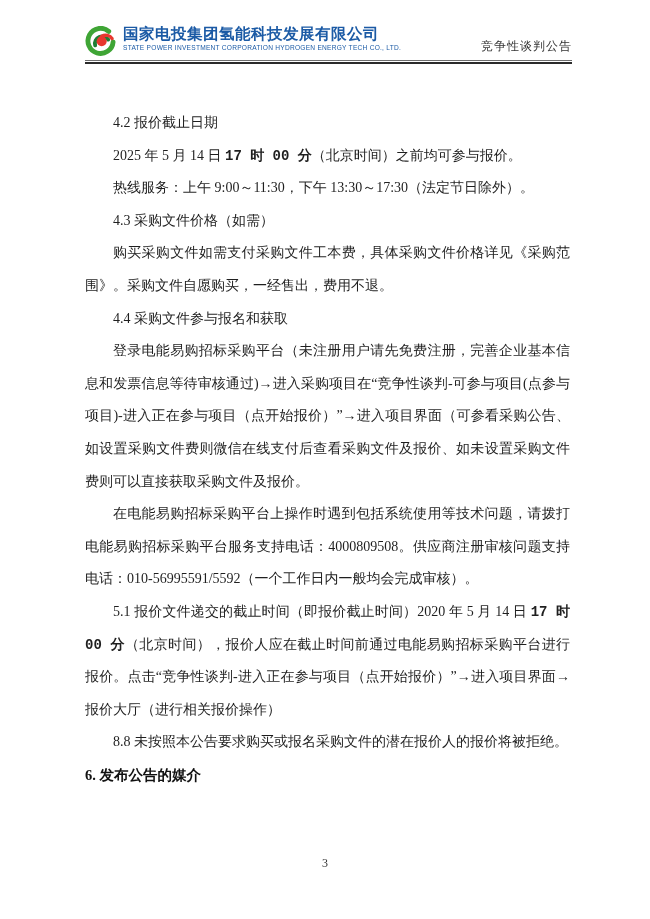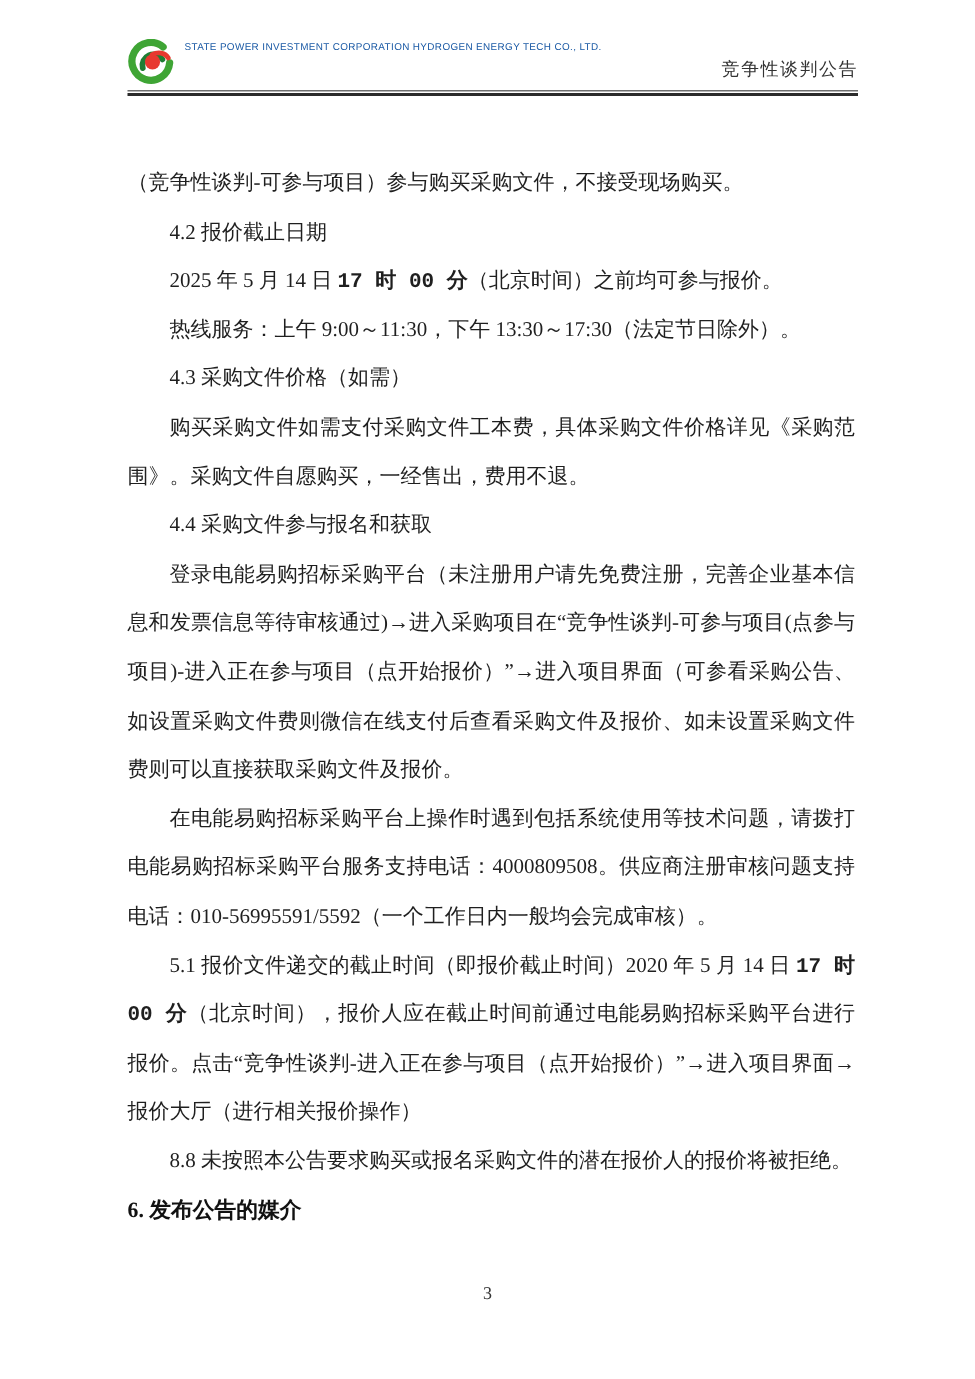--- a/index.html
+++ b/index.html
@@ -112,30 +112,30 @@
   <div class="header">
     <div class="header-row">
       <div class="brand">
         <svg class="logo-mark" viewBox="0 0 32 32" xmlns="http://www.w3.org/2000/svg" aria-hidden="true">
           <path d="M24.5 5.5 A13 13 0 1 0 29 16.5" fill="none" stroke="#3fa535" stroke-width="5" stroke-linecap="round"></path>
           <path d="M10.5 20 A7.5 7.5 0 0 1 24 14" fill="none" stroke="#1e7e34" stroke-width="4" stroke-linecap="round"></path>
           <circle cx="17.2" cy="15.8" r="5.2" fill="#e8382f"></circle>
           <path d="M17 10.8 C 21 8.5, 26 9.5, 28 13" fill="none" stroke="#e8382f" stroke-width="3.4" stroke-linecap="round"></path>
         </svg>
         <div class="brand-text">
+          <div class="brand-cn">国家电投集团氢能科技发展有限公司</div>
           <div class="brand-en">STATE POWER INVESTMENT CORPORATION HYDROGEN ENERGY TECH CO., LTD.</div>
         </div>
       </div>
       <div class="doc-type">竞争性谈判公告</div>
     </div>
     <div class="header-rule"></div>
   </div>
 
   <div class="content">
-      <p class="flush"><span>（竞争性谈判-可参与项目）参与购买采购文件，不接受现场购买。</span></p>
       <p class="indent"><span>4.2 报价截止日期</span></p>
       <p class="indent"><span>2025 年 5 月 14 日 </span><span class="run-bold">17 时 00 分</span><span>（北京时间）之前均可参与报价。</span></p>
       <p class="indent"><span>热线服务：上午 9:00～11:30，下午 13:30～17:30（法定节日除外）。</span></p>
       <p class="indent"><span>4.3 采购文件价格（如需）</span></p>
       <p class="indent"><span>购买采购文件如需支付采购文件工本费，具体采购文件价格详见《采购范围》。采购文件自愿购买，一经售出，费用不退。</span></p>
       <p class="indent"><span>4.4 采购文件参与报名和获取</span></p>
       <p class="indent"><span>登录电能易购招标采购平台（未注册用户请先免费注册，完善企业基本信息和发票信息等待审核通过)→进入采购项目在“竞争性谈判-可参与项目(点参与项目)-进入正在参与项目（点开始报价）”→进入项目界面（可参看采购公告、如设置采购文件费则微信在线支付后查看采购文件及报价、如未设置采购文件费则可以直接获取采购文件及报价。</span></p>
       <p class="indent"><span>在电能易购招标采购平台上操作时遇到包括系统使用等技术问题，请拨打电能易购招标采购平台服务支持电话：4000809508。供应商注册审核问题支持电话：010-56995591/5592（一个工作日内一般均会完成审核）。</span></p>
       <p class="indent"><span>5.1 报价文件递交的截止时间（即报价截止时间）2020 年 5 月 14 日 </span><span class="run-bold">17 时 00 分</span><span>（北京时间），报价人应在截止时间前通过电能易购招标采购平台进行报价。点击“竞争性谈判-进入正在参与项目（点开始报价）”→进入项目界面→报价大厅（进行相关报价操作）</span></p>
       <p class="indent"><span>8.8 未按照本公告要求购买或报名采购文件的潜在报价人的报价将被拒绝。</span></p>

